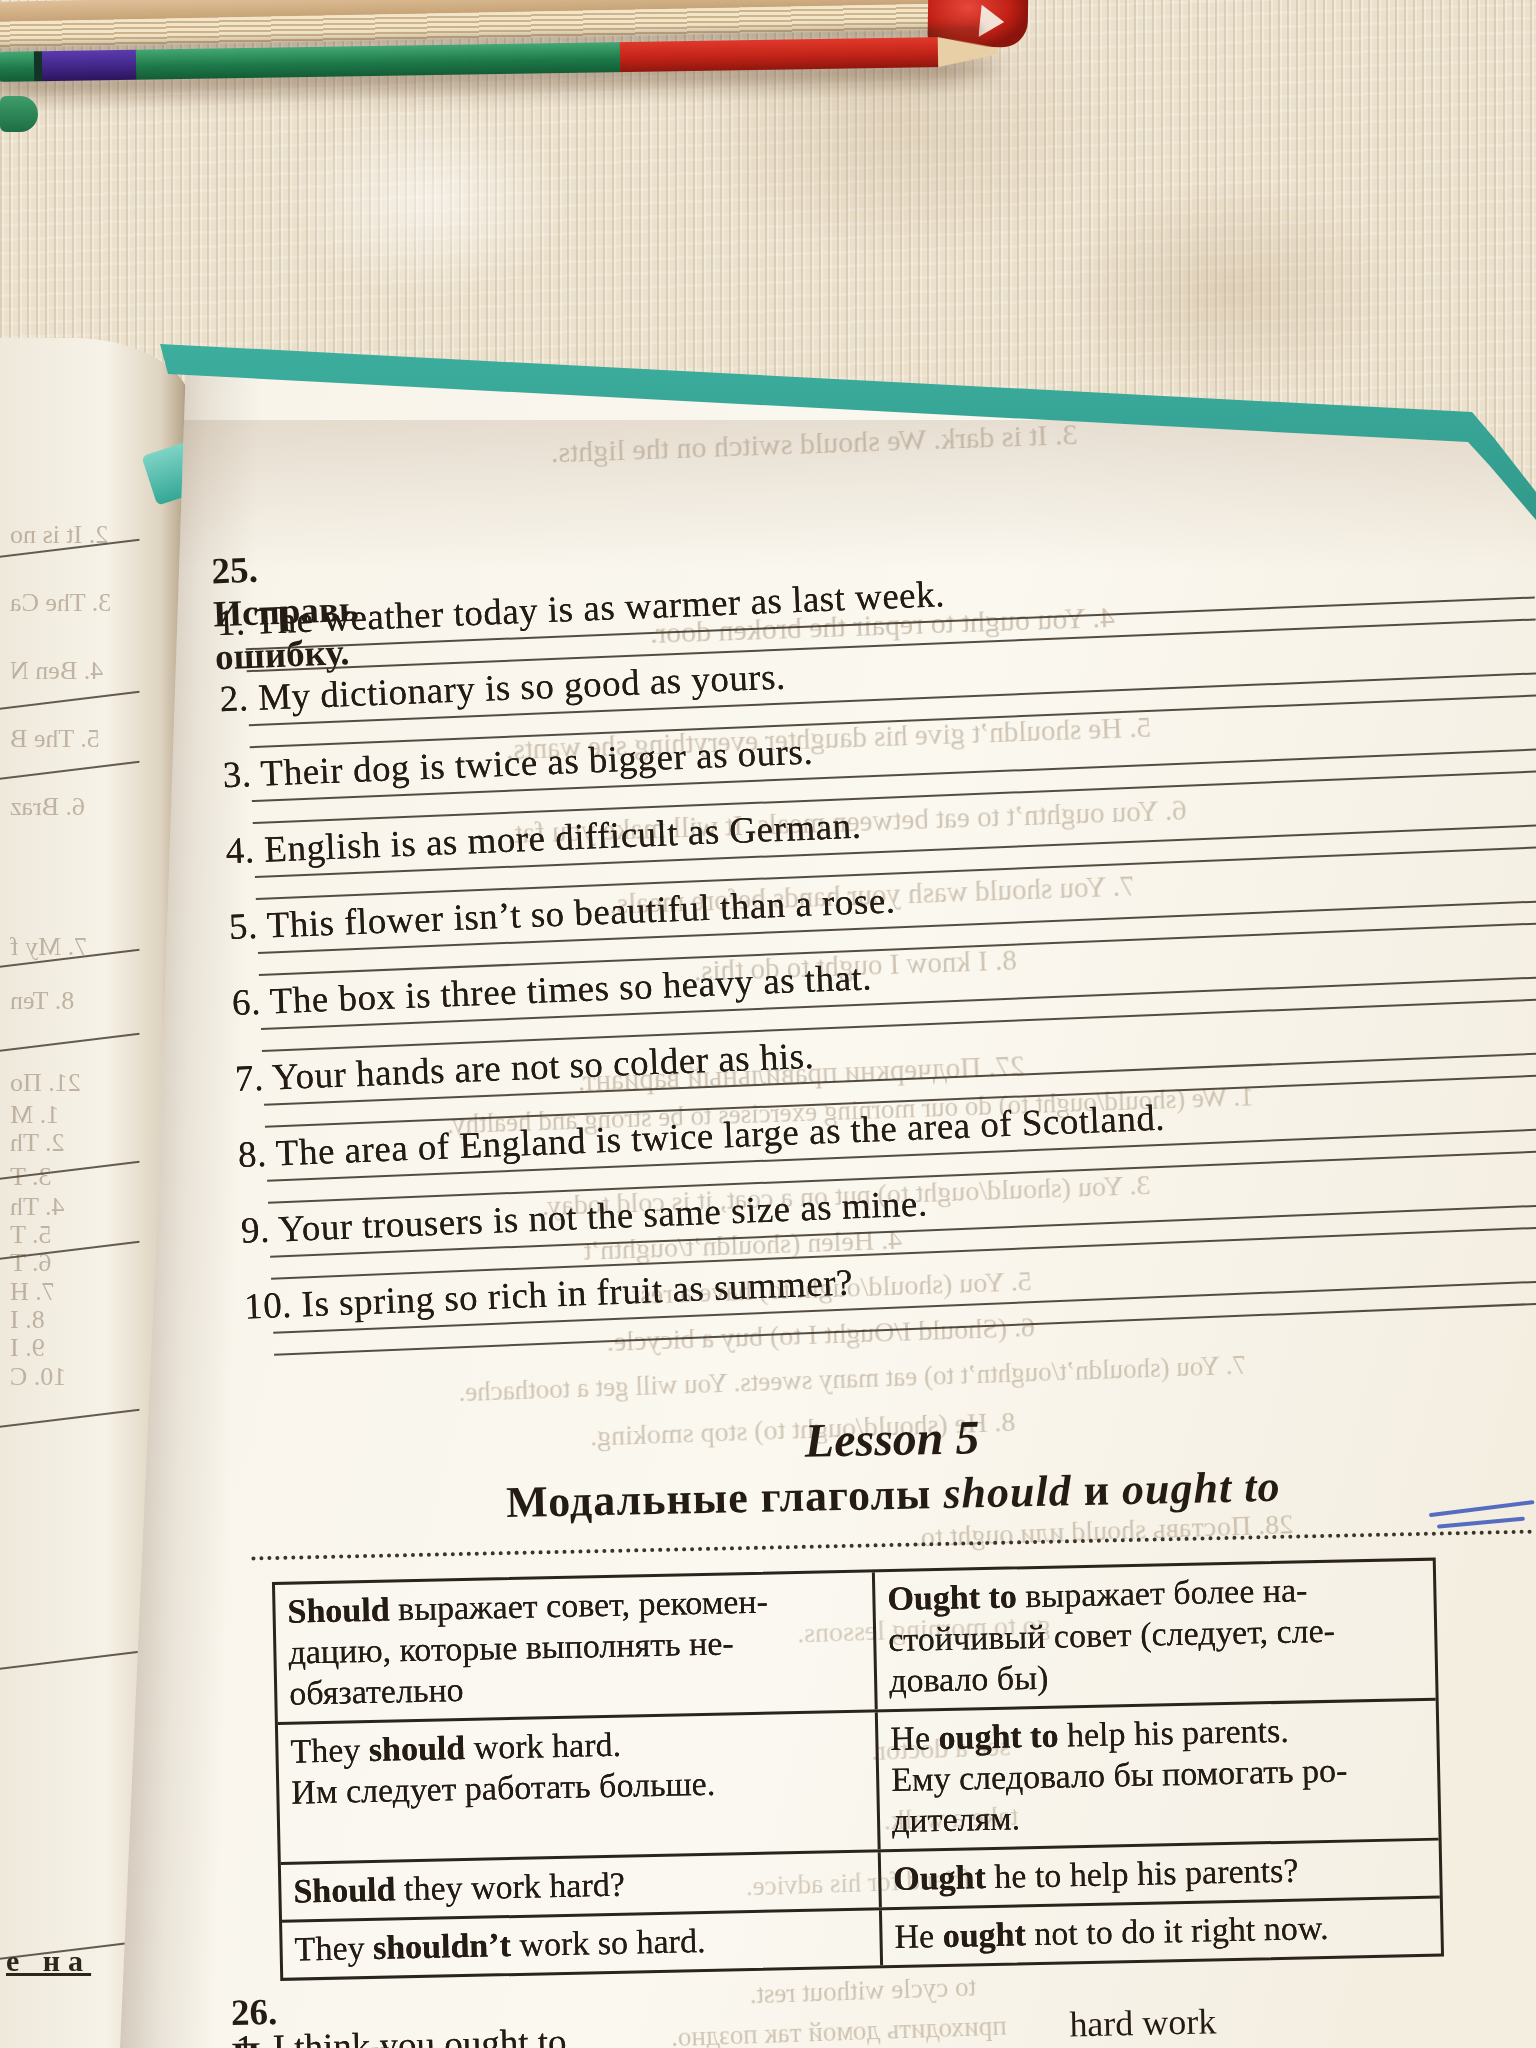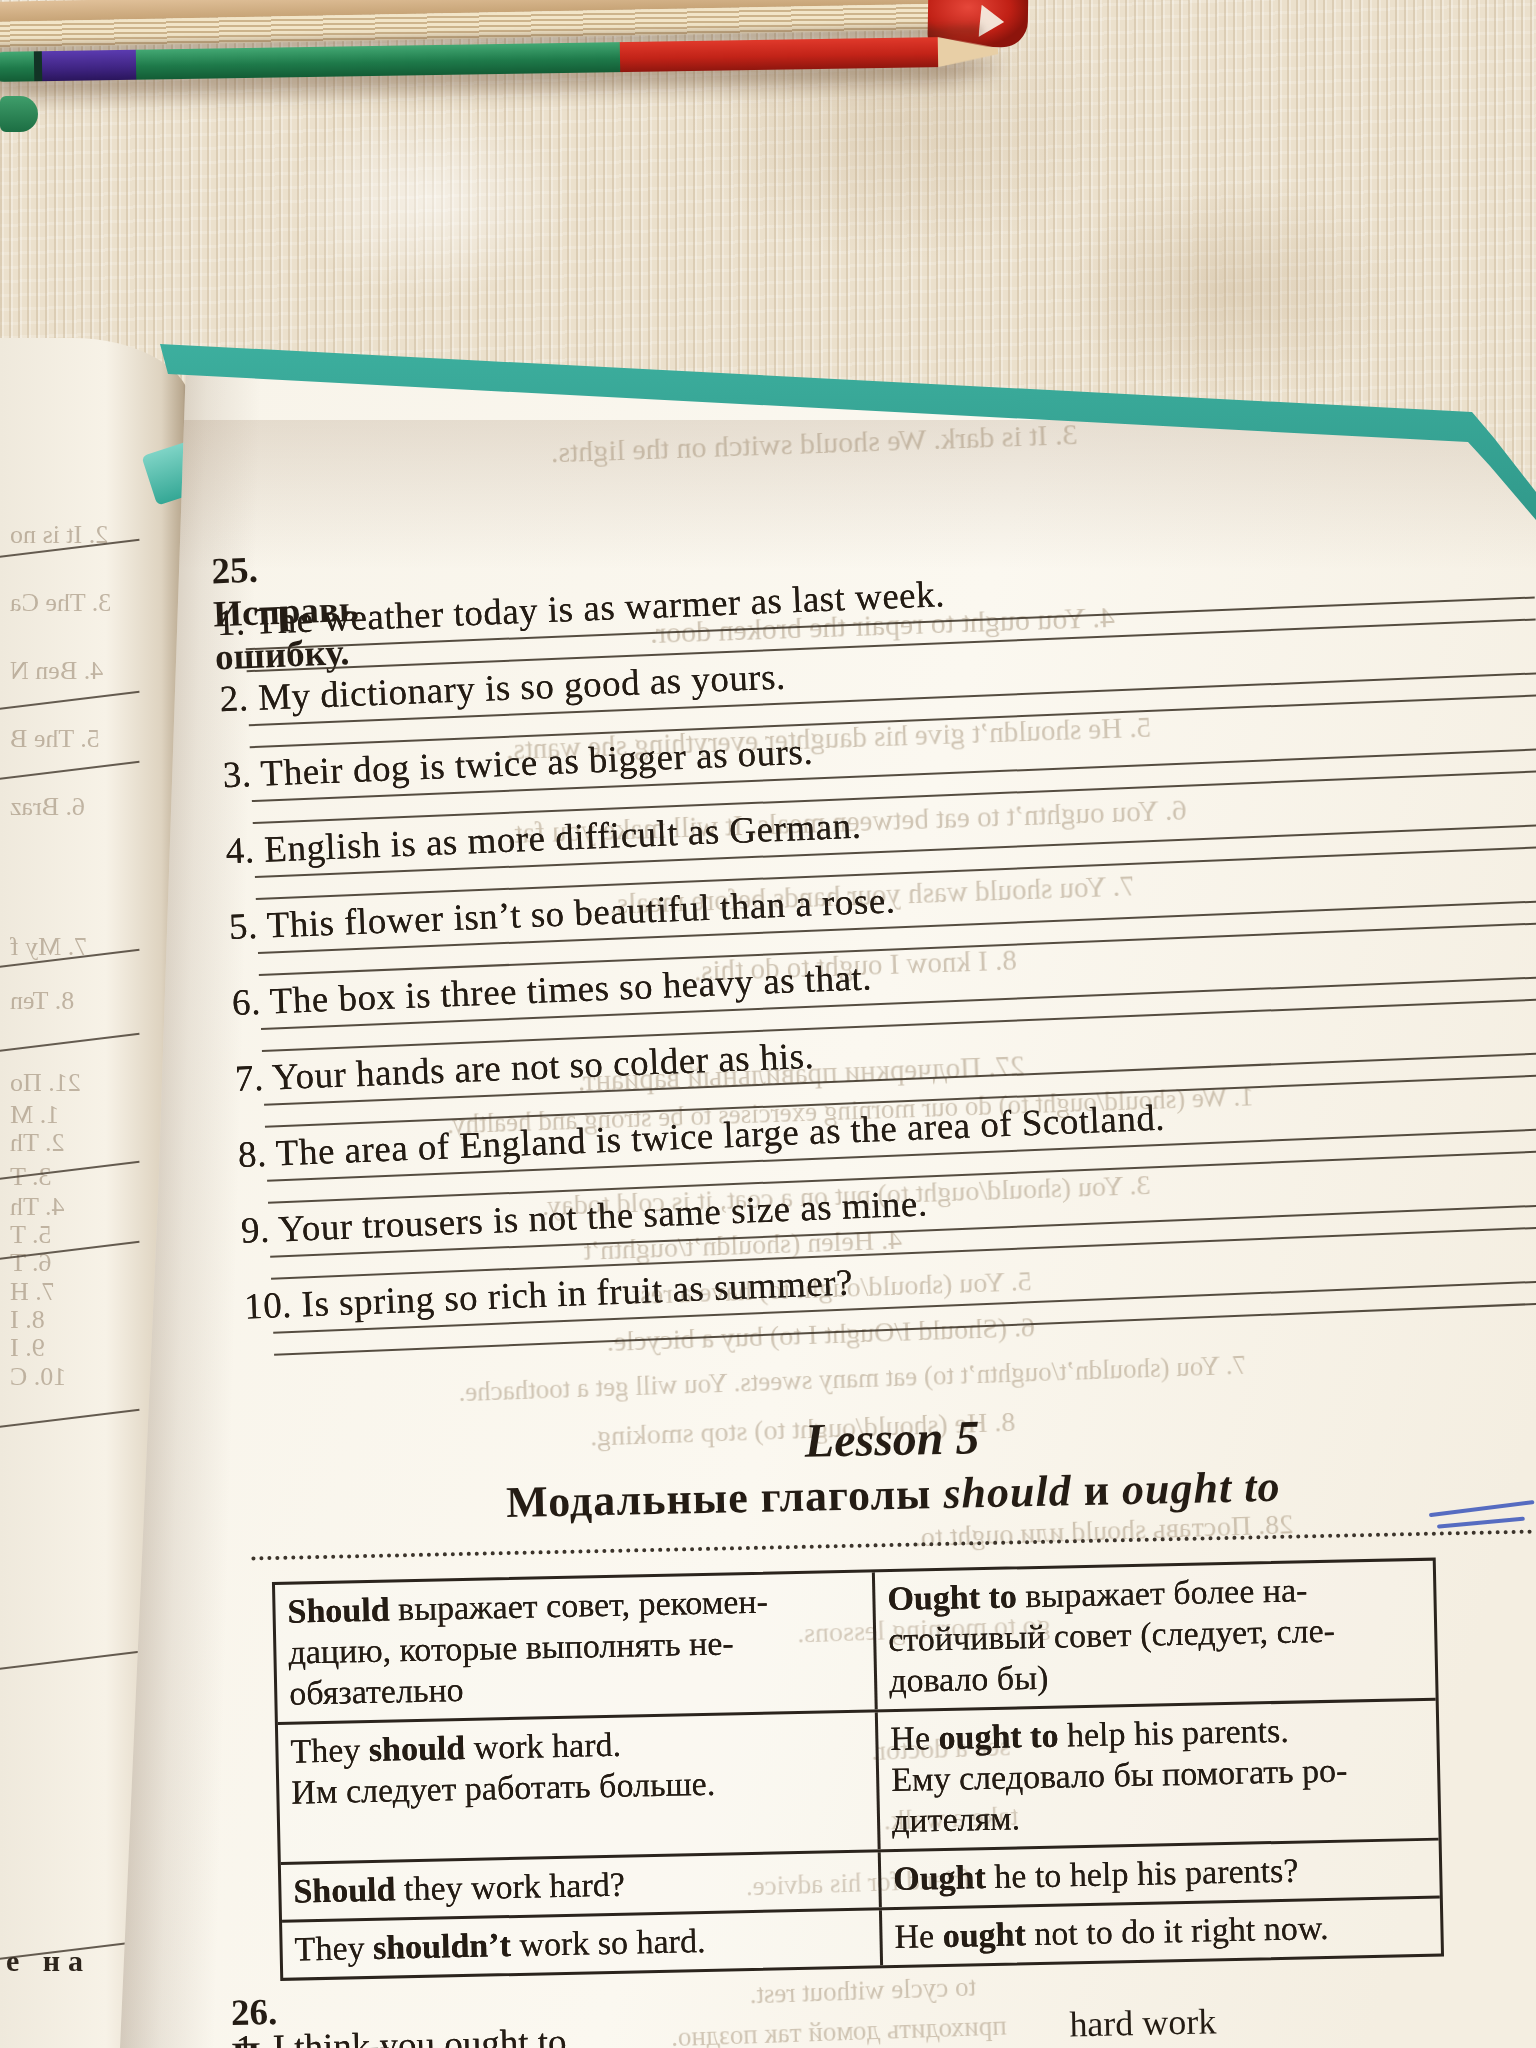--- a/index.html
+++ b/index.html
@@ -113,21 +113,21 @@
   <div class="pencil">
     <div class="p-seg p-green"></div>
     <div class="p-seg p-red"></div>
     <div class="p-seg p-gap"></div>
     <div class="p-seg p-band"></div>
     <div class="p-seg p-tip"></div>
   </div>
   <div class="p-nub"></div>
 
   <div class="left-strip" id="left-strip">
-    <div class="strip-bottom-text" style="top:1606px;">е на</div>
+    <div class="strip-bottom-text" style="top:1606px;text-decoration:underline;">е на</div>
   <div class="strip-frag" style="left: 10px; top: 182px;">2. It is no</div>
       <div class="strip-frag" style="left: 10px; top: 250px;">3. The Ca</div>
       <div class="strip-frag" style="left: 10px; top: 318px;">4. Ben N</div>
       <div class="strip-frag" style="left: 10px; top: 386px;">5. The B</div>
       <div class="strip-frag" style="left: 10px; top: 454px;">6. Braz</div>
       <div class="strip-frag" style="left: 10px; top: 594px;">7. My f</div>
       <div class="strip-frag" style="left: 10px; top: 648px;">8. Ten</div>
       <div class="strip-frag" style="left: 10px; top: 730px;">21. По</div>
       <div class="strip-frag" style="left: 10px; top: 762px;">1. M</div>
       <div class="strip-frag" style="left: 10px; top: 790px;">2. Th</div>

